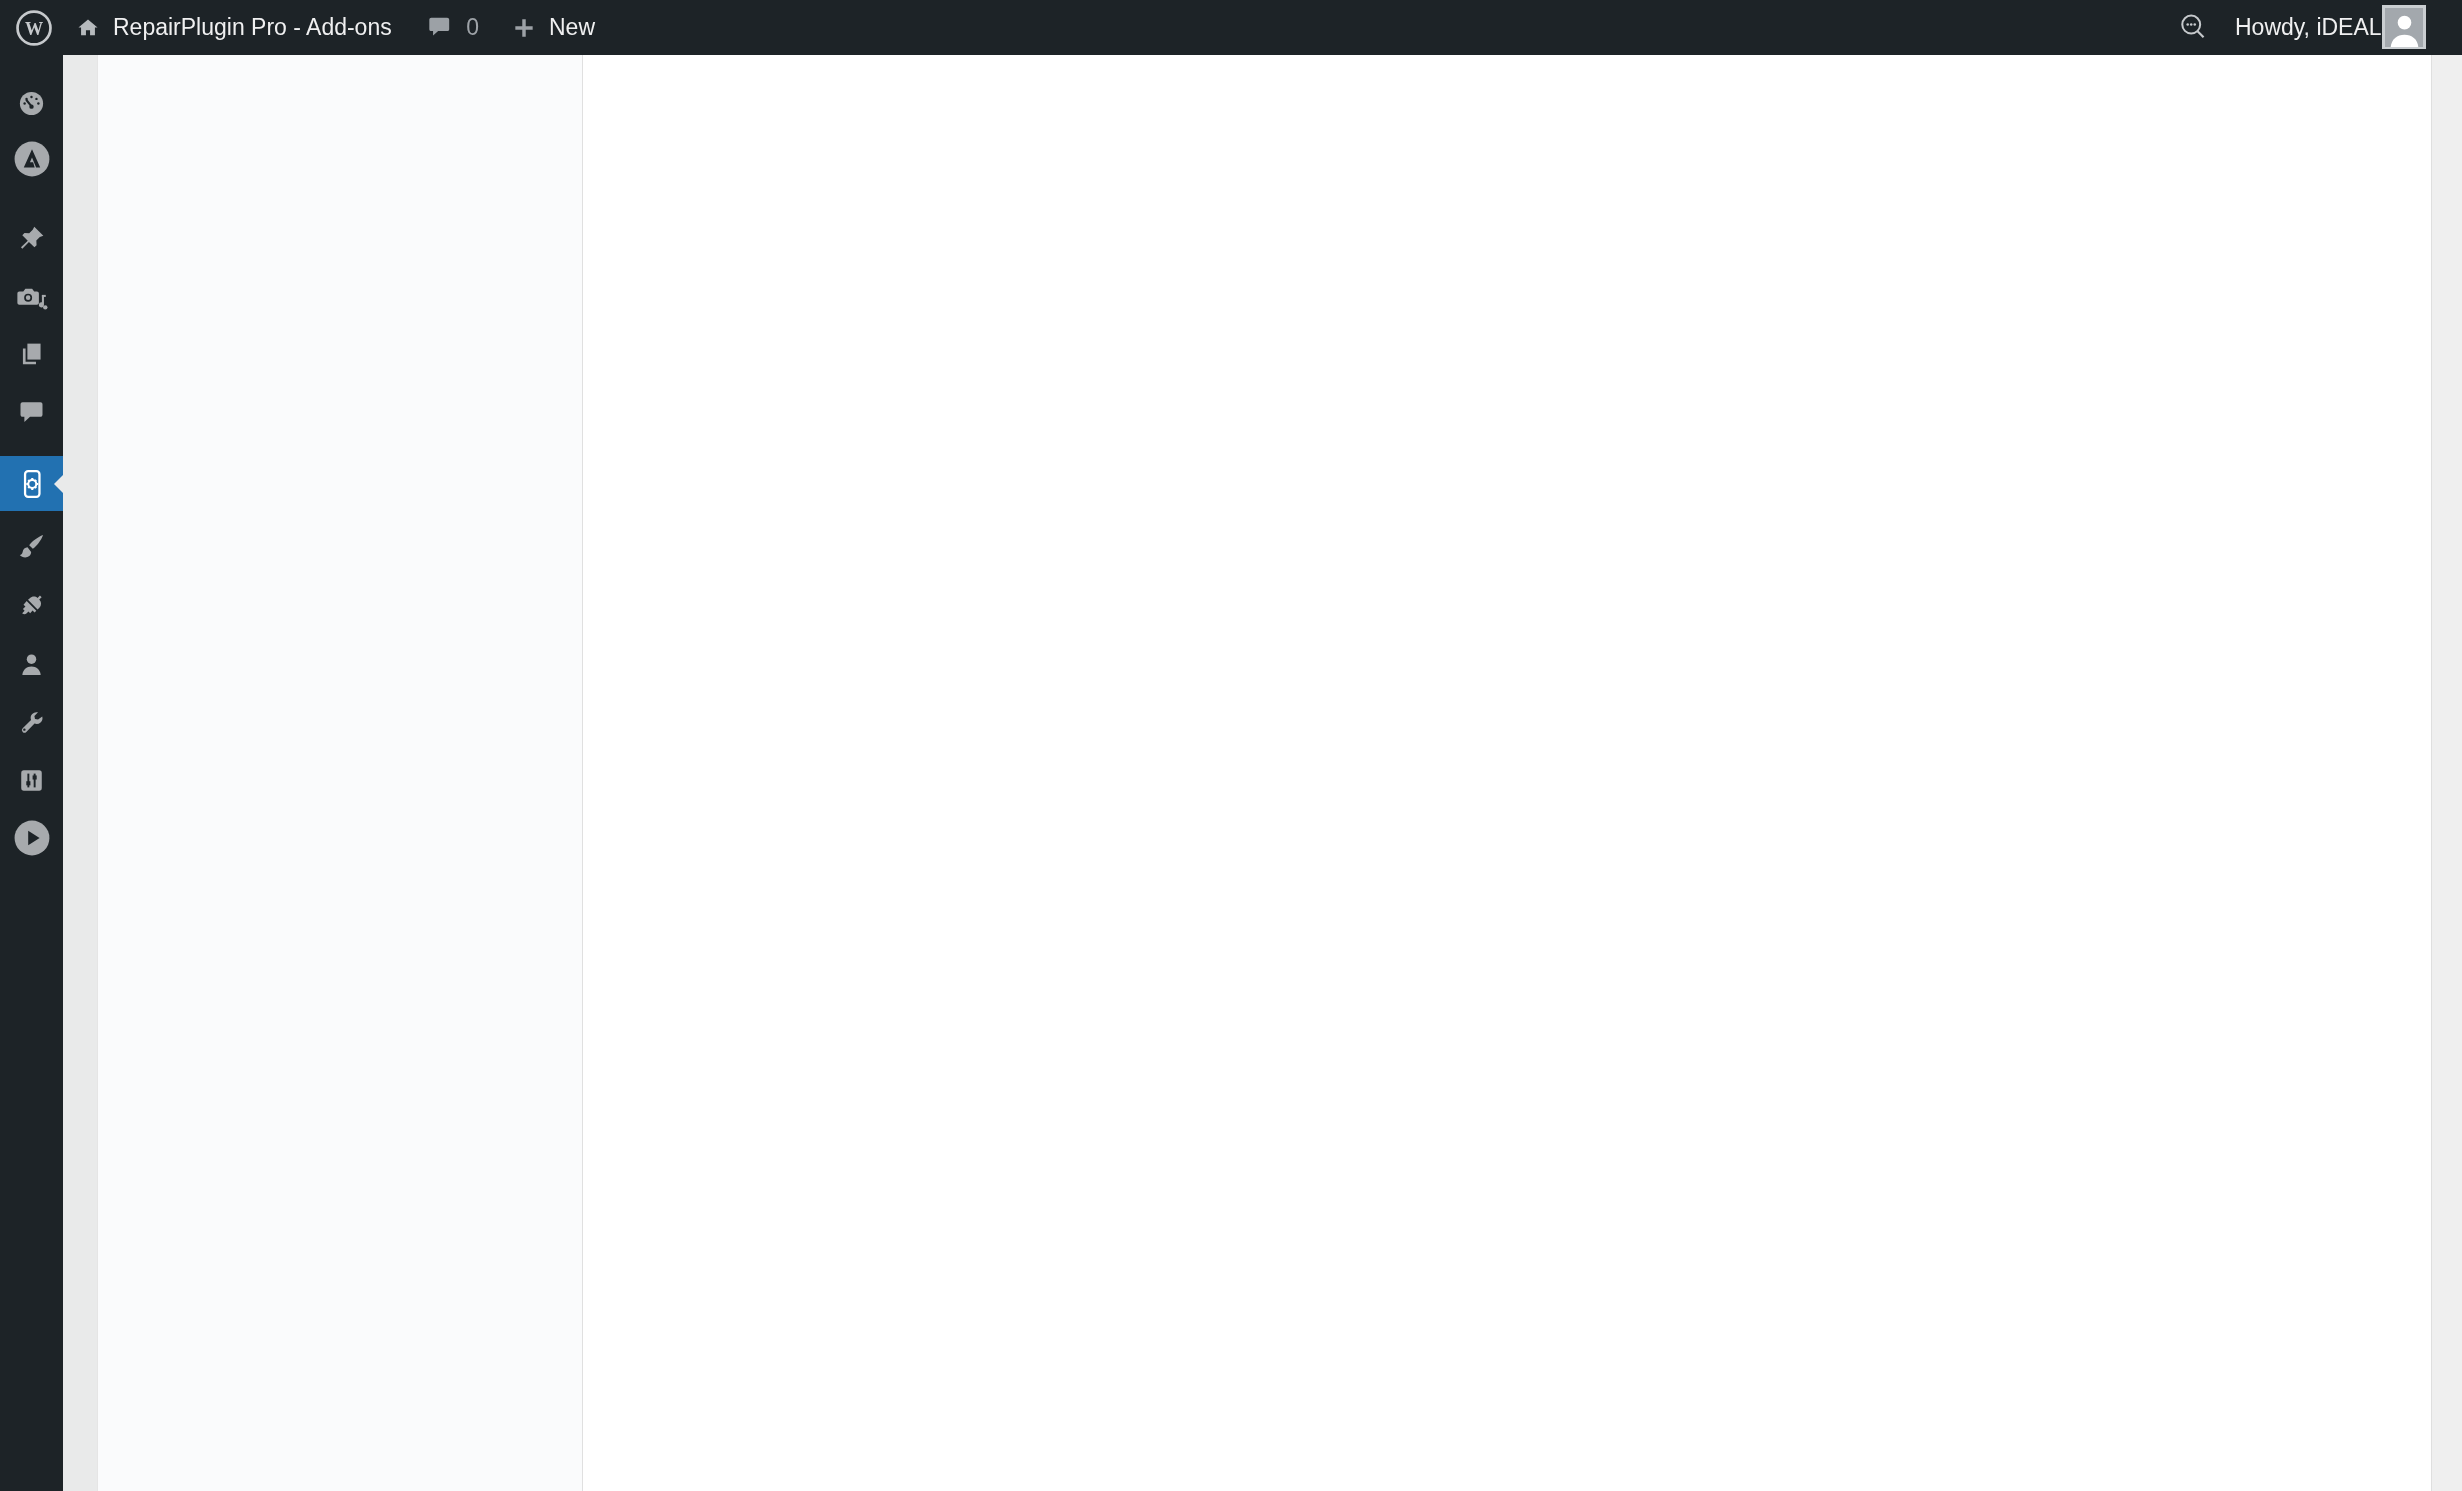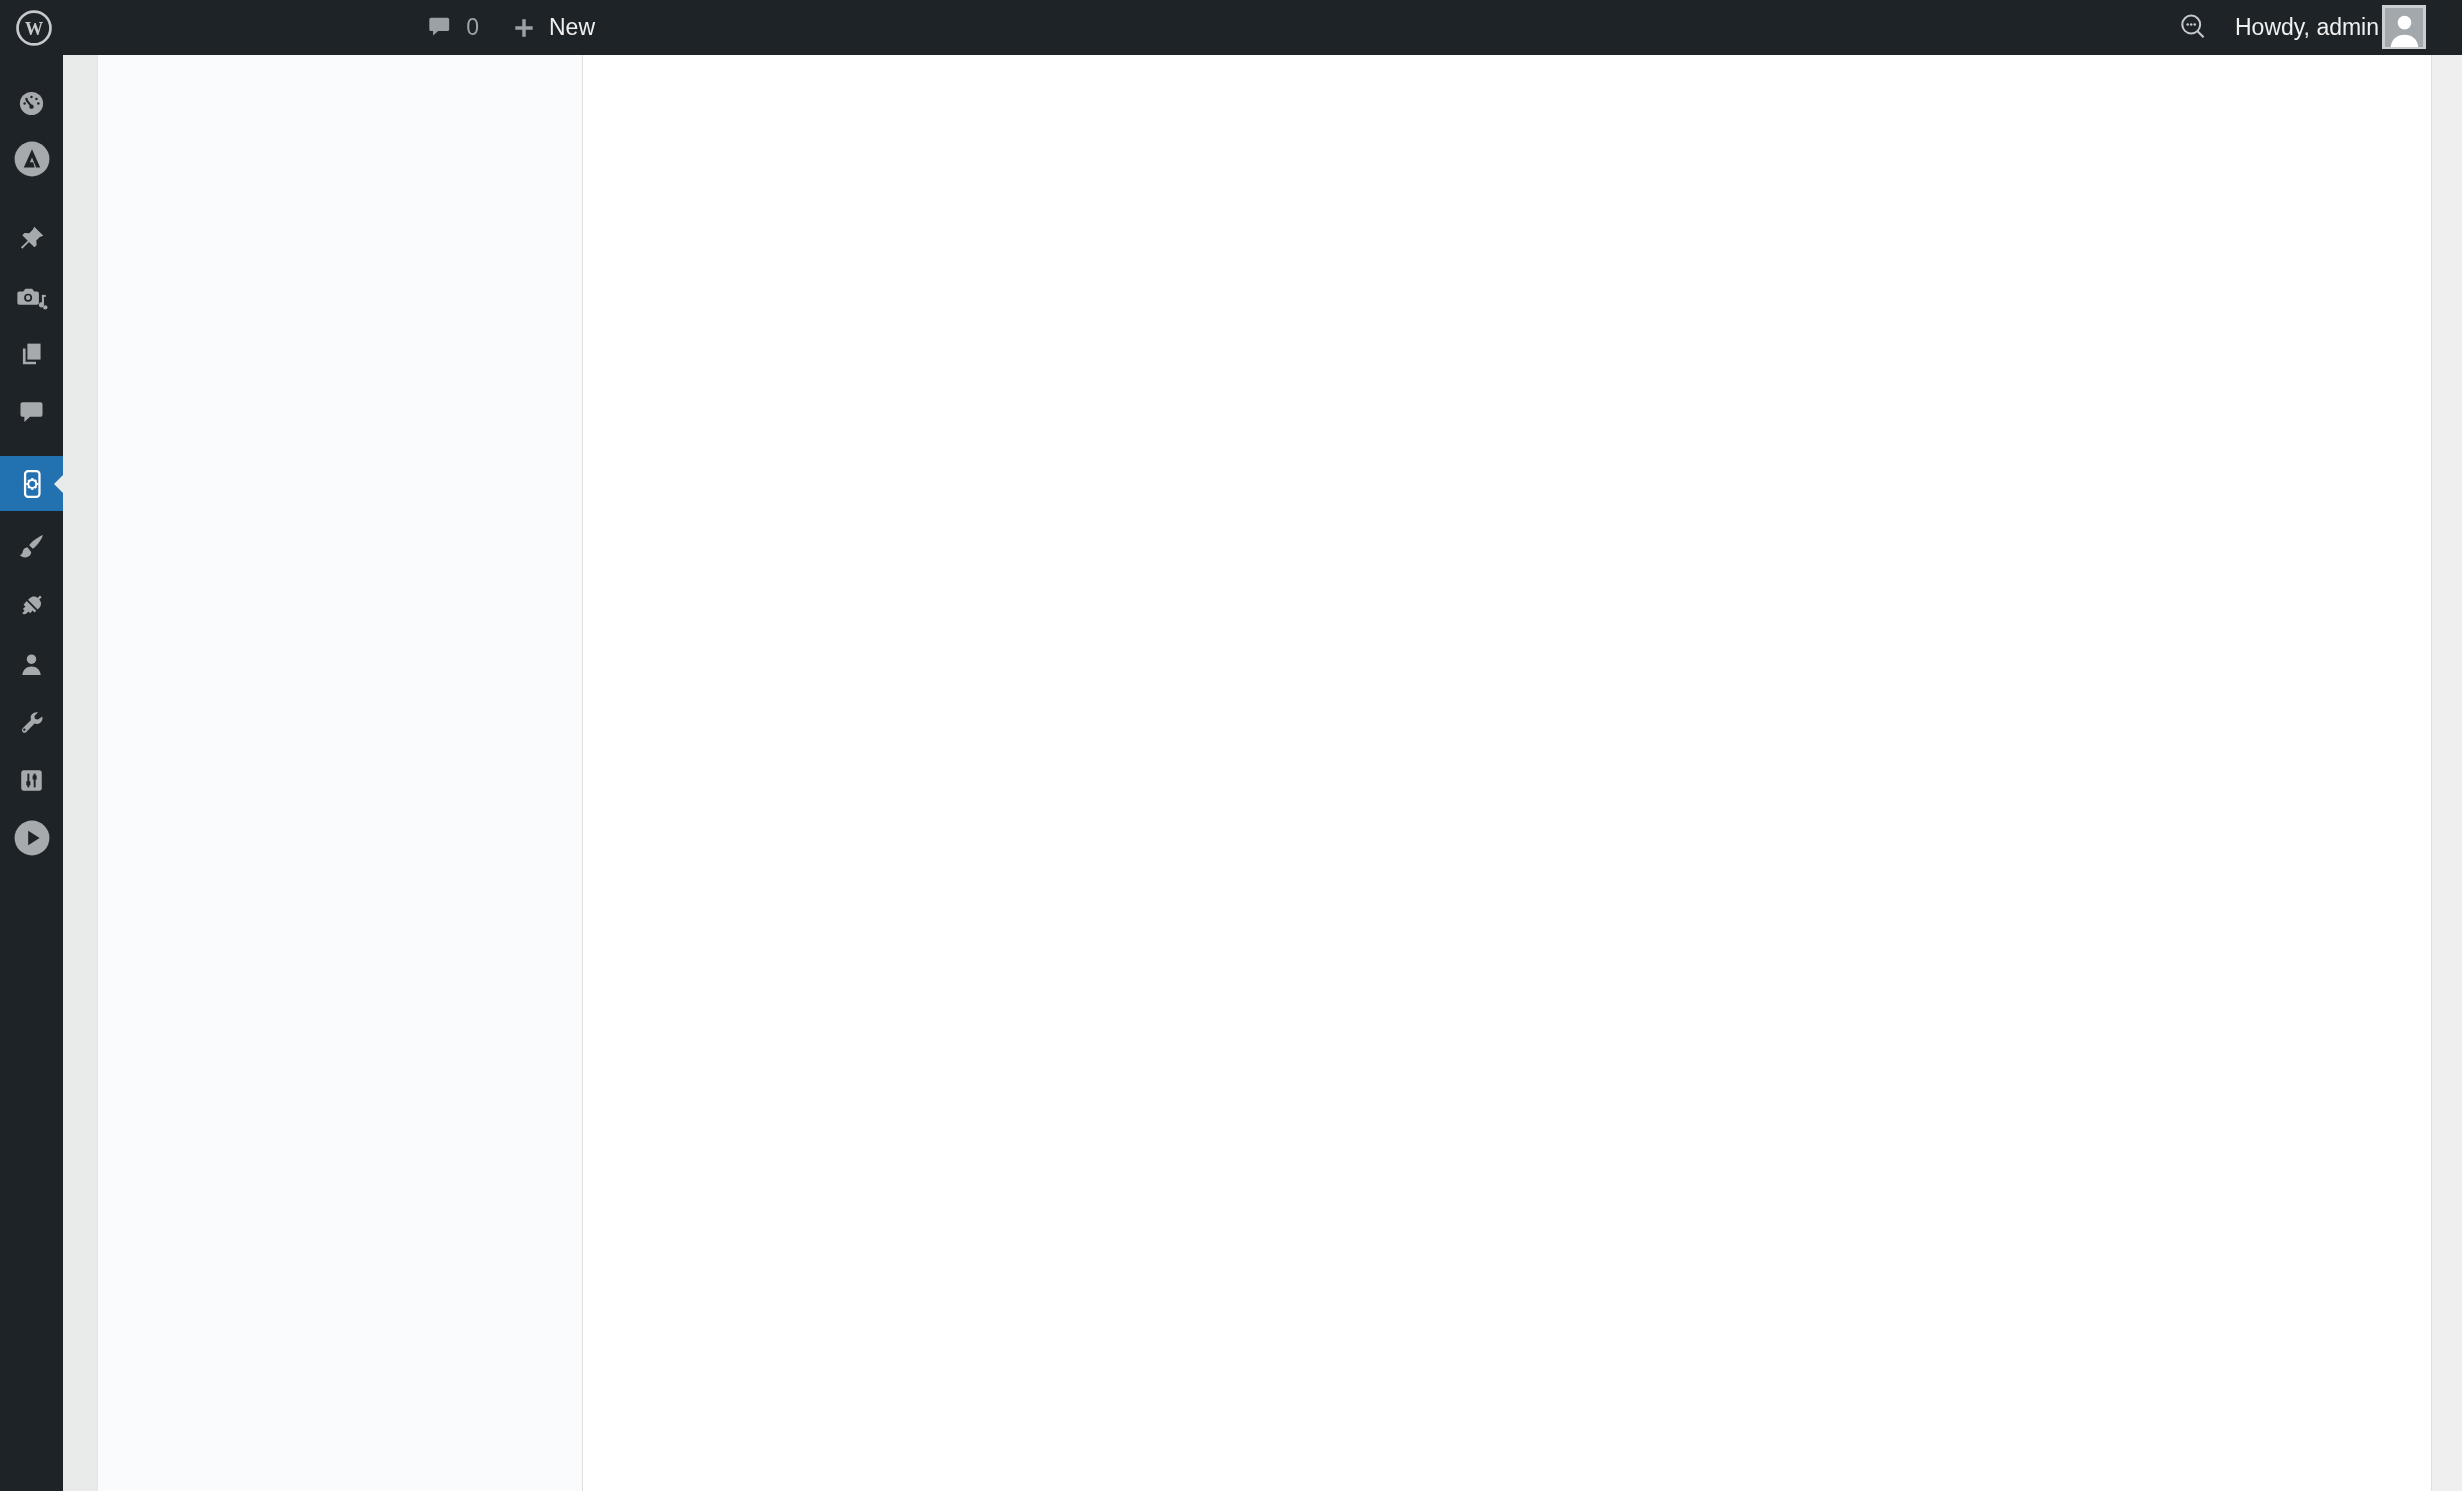--- a/index.html
+++ b/index.html
@@ -184,20 +184,28 @@
   </div>
 </div>
 
 <div class="admin-bar">
   <div class="ab-item" style="left:15.4px;">
     <svg width="38" height="38" viewBox="0 0 24 24" style="font-size:27px">
       <circle cx="12" cy="12" r="10.4" fill="none" stroke="#c6c9cc" stroke-width="1.7"></circle>
       <text x="12" y="16.2" text-anchor="middle" font-size="11.5" font-family="Liberation Serif, serif" font-weight="bold" fill="#c6c9cc">W</text>
     </svg>
   </div>
+  <div class="ab-item" style="left:75px;gap:12px;">
+    <span class="ab-ic">
+      <svg width="26" height="26" viewBox="0 0 24 24" fill="#b6babd">
+          <path d="M12 4.2l8.8 7.3h-2.4v7.3h-4.5V14h-3.8v4.8H5.6v-7.3H3.2z"></path>
+        </svg>
+    </span>
+    <span>RepairPlugin Pro - Add-ons</span>
+  </div>
   <div class="ab-item" style="left:426px;gap:13.7px;">
     <span class="ab-ic">
       <svg width="26.5" height="26.5" viewBox="0 0 24 24" fill="#9ca1a6">
           <path d="M4.8 3.5h14.4c1 0 1.8.8 1.8 1.8v8.4c0 1-.8 1.8-1.8 1.8H11l-4.6 4v-4H4.8c-1 0-1.8-.8-1.8-1.8V5.3c0-1 .8-1.8 1.8-1.8z"></path>
         </svg>
     </span>
     <span class="ab-count">0</span>
   </div>
   <div class="ab-item" style="left:511px;gap:12px;">
     <span class="ab-ic">
@@ -212,21 +220,21 @@
       <svg width="32.5" height="32.5" viewBox="0 0 24 24">
         <circle cx="10.5" cy="10" r="6.6" fill="none" stroke="#c6c9cc" stroke-width="1.5"></circle>
         <circle cx="7.9" cy="10" r=".95" fill="#c6c9cc"></circle>
           <circle cx="10.5" cy="10" r=".95" fill="#c6c9cc"></circle>
           <circle cx="13.1" cy="10" r=".95" fill="#c6c9cc"></circle>
         <line x1="15.2" y1="15" x2="19.6" y2="19.4" stroke="#c6c9cc" stroke-width="1.6"></line>
       </svg>
     </span>
   </div>
   <div class="ab-item" style="left:2235px;">
-    <span>Howdy, admin</span>
+    <span>Howdy, iDEAL</span>
   </div>
   <div class="avatar">
     <div class="avatar-in">
       <svg width="39" height="39" viewBox="0 0 24 24">
         <circle cx="12" cy="9" r="4.2" fill="#fff"></circle>
         <path d="M3.5 24c.5-5 4-7.6 8.5-7.6s8 2.6 8.5 7.6z" fill="#fff"></path>
       </svg>
     </div>
   </div>
 </div>

